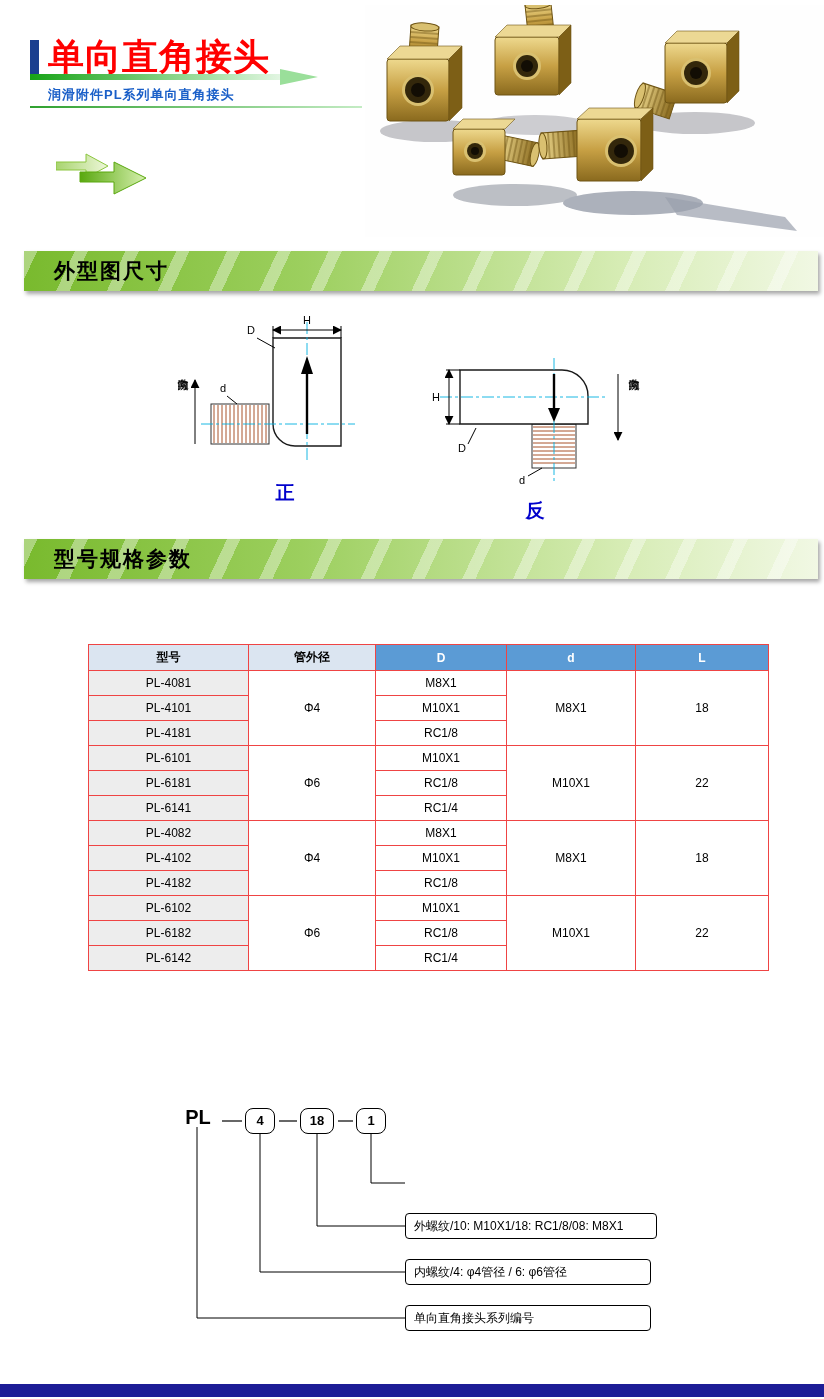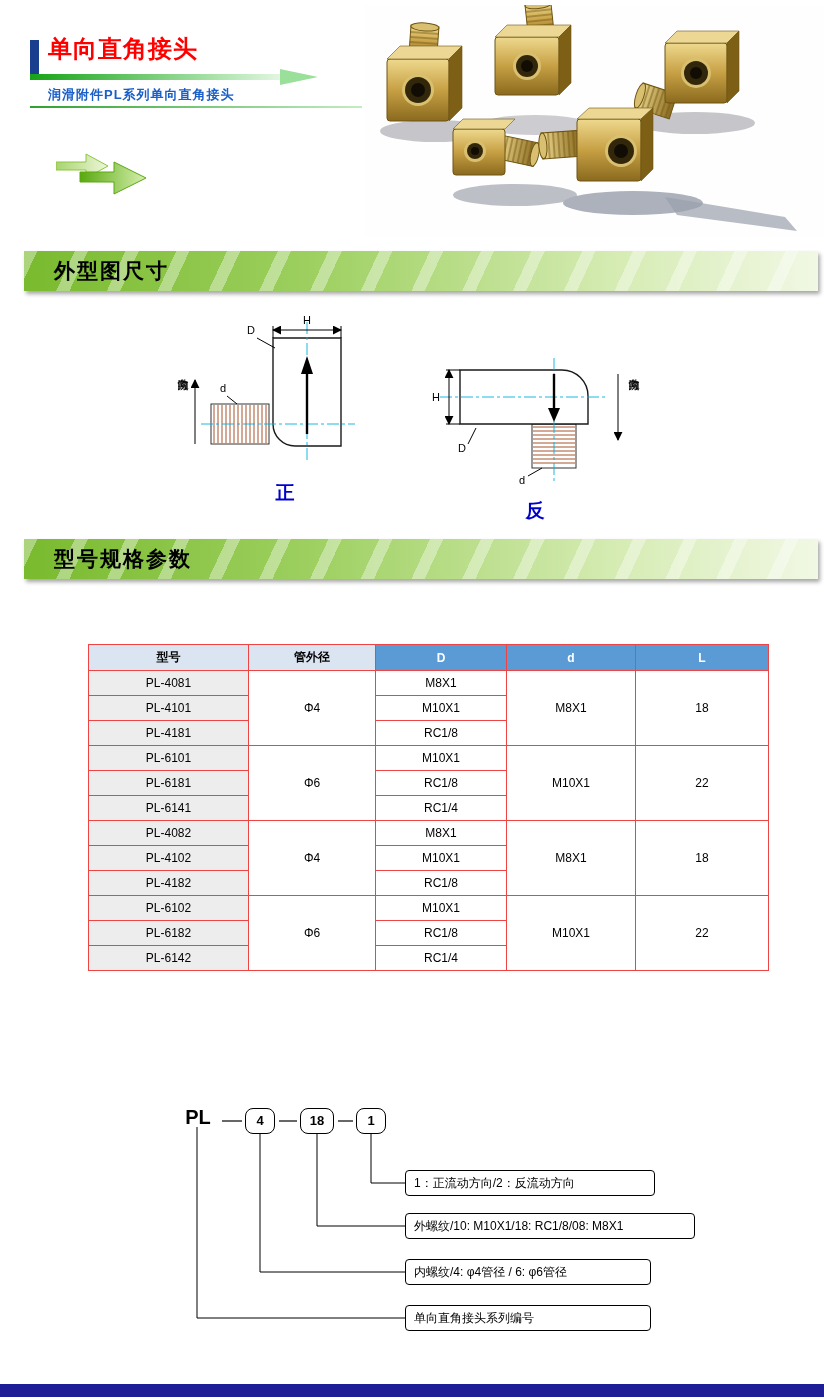--- a/index.html
+++ b/index.html
@@ -1,21 +1,21 @@
 <!DOCTYPE html>
 <html><head>
 <meta charset="utf-8">
 <style>
   * { margin:0; padding:0; box-sizing:border-box; }
   body { background:#fff; font-family:"Liberation Sans","DejaVu Sans",sans-serif; }
   .page { position:relative; width:824px; height:1399px; background:#fff; margin:0 auto; overflow:hidden; }
 
   
   .title-bar { position:absolute; left:30px; top:40px; width:9px; height:36px; background:#1b3f8f; }
-  .page-title { position:absolute; left:48px; top:33px; font-size:24px; font-weight:bold; color:#ff0000; letter-spacing:1px; }
+  .page-title { position:absolute; left:48px; top:33px; font-size:36px; font-weight:bold; color:#ff0000; letter-spacing:1px; }
   .title-arrow { position:absolute; left:30px; top:68px; }
   .subtitle { position:absolute; left:48px; top:86px; font-size:13px; font-weight:bold; color:#1a5fc8; letter-spacing:1px; }
   .subtitle-line { position:absolute; left:30px; top:106px; width:332px; height:2px; background:linear-gradient(90deg,#2fa12f,#c4ecc4); }
   .deco-arrows { position:absolute; left:56px; top:150px; }
   .photo { position:absolute; left:365px; top:5px; width:459px; height:232px; background:#fefefe; }
 
   
   .banner { position:absolute; left:24px; width:794px; height:40px;
     background:linear-gradient(90deg,#79ba2e 0%,#9ccf5e 35%,#d6ecb4 75%,#f1f8e4 100%);
     box-shadow:2px 3px 4px rgba(0,0,0,0.35); }
@@ -52,21 +52,21 @@
   .ord-lines { position:absolute; left:0; top:0; }
   .ord-prefix { position:absolute; left:178px; top:21px; width:40px; text-align:center; font-size:20px; font-weight:bold; color:#000; }
   .code-box { position:absolute; top:23px; height:26px; border:1px solid #000; border-radius:8px; background:#fff;
     text-align:center; line-height:24px; font-size:13px; font-weight:bold; color:#000; }
   .code-box-1 { left:245px; width:30px; }
   .code-box-2 { left:300px; width:34px; }
   .code-box-3 { left:356px; width:30px; }
   .note-box { position:absolute; left:405px; height:26px; border:1px solid #000; border-radius:4px; background:#fff;
     display:flex; align-items:center; padding:0 8px; font-size:12px; color:#000; white-space:nowrap; }
   .note-1 { top:85px; width:250px; }
-  .note-2 { top:128px; width:290px; }
+  .note-2 { top:128px; width:252px; }
   .note-3 { top:174px; width:246px; }
   .note-4 { top:220px; width:246px; }
 
   .footer-bar { position:absolute; left:0; top:1384px; width:824px; height:13px; background:#1d1d96; }
 </style>
 </head>
 <body>
 
 <svg width="0" height="0" style="position:absolute">
   <defs>
@@ -385,20 +385,19 @@
       <line x1="338" y1="36" x2="353" y2="36" stroke="#000" stroke-width="1.2"></line>
       <polyline points="371,49 371,98 405,98" fill="none" stroke="#000" stroke-width="1"></polyline>
       <polyline points="317,49 317,141 405,141" fill="none" stroke="#000" stroke-width="1"></polyline>
       <polyline points="260,49 260,187 405,187" fill="none" stroke="#000" stroke-width="1"></polyline>
       <polyline points="197,42 197,233 405,233" fill="none" stroke="#000" stroke-width="1"></polyline>
     </svg>
     <div class="ord-prefix">PL</div>
     <div class="code-box code-box-1">4</div>
     <div class="code-box code-box-2">18</div>
     <div class="code-box code-box-3">1</div>
-    <div class="note-box note-1">1：正流动方向/2：反流动方向</div>
     <div class="note-box note-2">外螺纹/10: M10X1/18: RC1/8/08: M8X1</div>
     <div class="note-box note-3">内螺纹/4: φ4管径 / 6: φ6管径</div>
     <div class="note-box note-4">单向直角接头系列编号</div>
   </div>
 
   <div class="footer-bar"></div>
 </div>
 
 </body></html>

